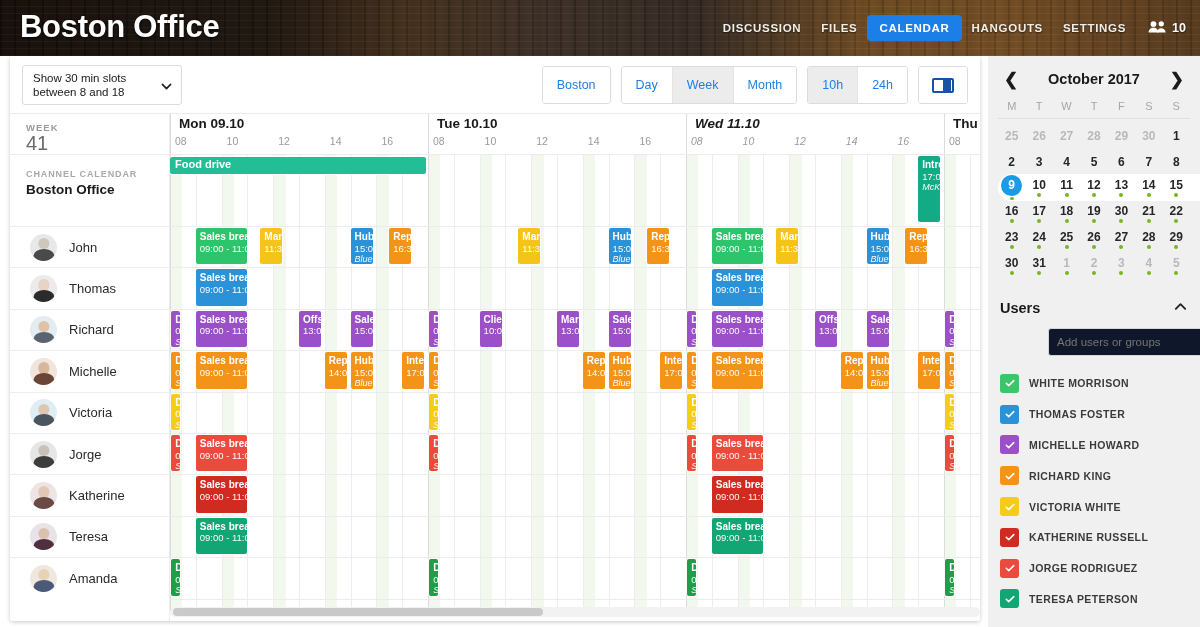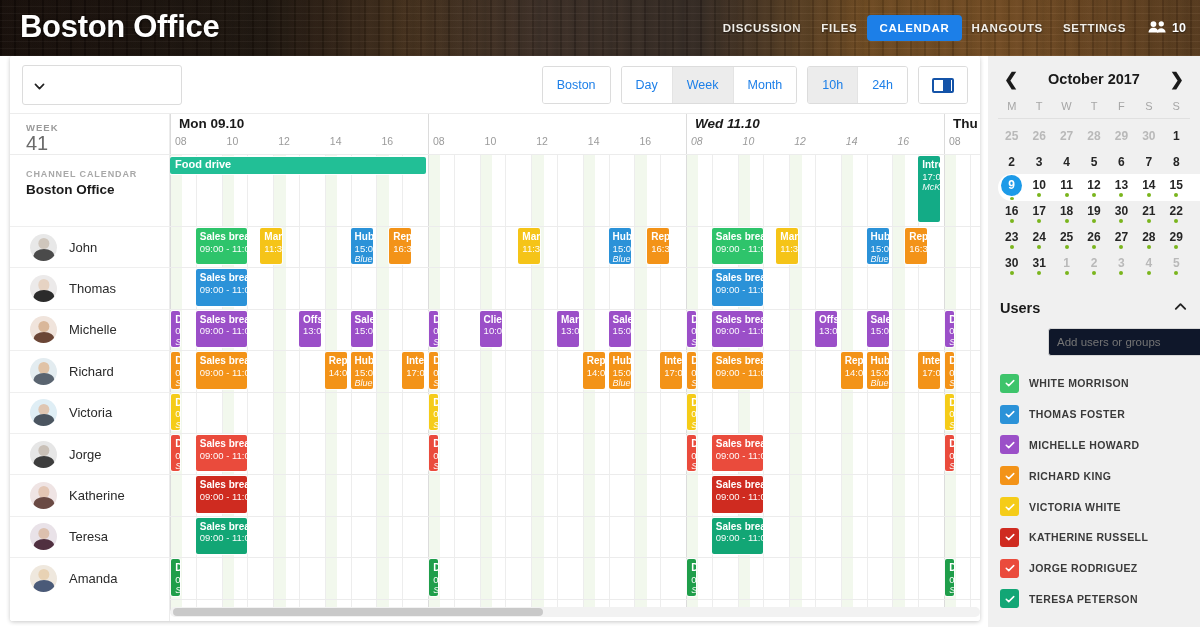--- a/index.html
+++ b/index.html
@@ -228,20 +228,24 @@
           </svg></span>
         <span>10</span>
       </div>
     </div>
 </div>
 
 <div class="panel">
 
   <div class="toolbar">
     <div class="slot-select">
+      <div class="txt">
+        <div>Show 30 min slots</div>
+        <div>between 8 and 18</div>
+      </div>
       <span class="chev">
         <svg viewBox="0 0 16 16" width="13" height="13">
             <path d="M3 5.5 L8 10.5 L13 5.5" fill="none" stroke="#222" stroke-width="2.1" stroke-linecap="round" stroke-linejoin="round"></path>
           </svg>
       </span>
     </div>
 
     <div class="btn-groups">
       <div class="bgroup">
         <div class="b">Boston</div>
@@ -285,32 +289,32 @@
             <span class="nm">John</span>
           </div>
           <div class="lc-user">
             <span class="av" style="background:#eceaea">
               <span class="head" style="background:#e6d3c3"></span>
               <span class="body" style="background:#2b2b2b"></span>
             </span>
             <span class="nm">Thomas</span>
           </div>
           <div class="lc-user">
+            <span class="av" style="background:#e3ecf0">
+              <span class="head" style="background:#e0c3a7"></span>
+              <span class="body" style="background:#5a6470"></span>
+            </span>
+            <span class="nm">Richard</span>
+          </div>
+          <div class="lc-user">
             <span class="av" style="background:#f0e4dc">
               <span class="head" style="background:#d9b79a"></span>
               <span class="body" style="background:#6b4636"></span>
             </span>
             <span class="nm">Michelle</span>
-          </div>
-          <div class="lc-user">
-            <span class="av" style="background:#e3ecf0">
-              <span class="head" style="background:#e0c3a7"></span>
-              <span class="body" style="background:#5a6470"></span>
-            </span>
-            <span class="nm">Richard</span>
           </div>
           <div class="lc-user">
             <span class="av" style="background:#dfeef5">
               <span class="head" style="background:#dfc6b2"></span>
               <span class="body" style="background:#4b5560"></span>
             </span>
             <span class="nm">Victoria</span>
           </div>
           <div class="lc-user">
             <span class="av" style="background:#e6e6e6">
@@ -350,20 +354,21 @@
               <div class="dname">Mon 09.10</div>
               <div class="hourlabels">
                 <span style="left:0px">08</span>
                 <span style="left:51.6px">10</span>
                 <span style="left:103.2px">12</span>
                 <span style="left:154.8px">14</span>
                 <span style="left:206.4px">16</span>
               </div>
             </div>
             <div class="daycol-head" style="left: 258px; width: 258px;">
+              <div class="dname">Tue 10.10</div>
               <div class="hourlabels">
                 <span style="left:0px">08</span>
                 <span style="left:51.6px">10</span>
                 <span style="left:103.2px">12</span>
                 <span style="left:154.8px">14</span>
                 <span style="left:206.4px">16</span>
               </div>
             </div>
             <div class="daycol-head" style="left: 516px; width: 258px; font-style: italic;">
               <div class="dname">Wed 11.10</div>

